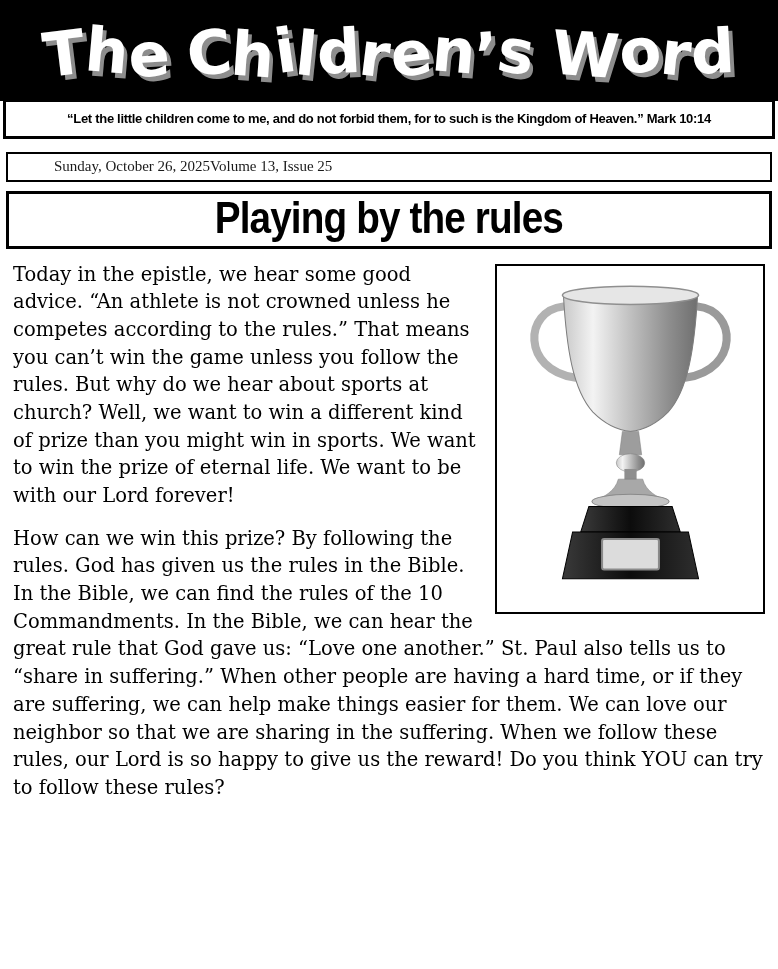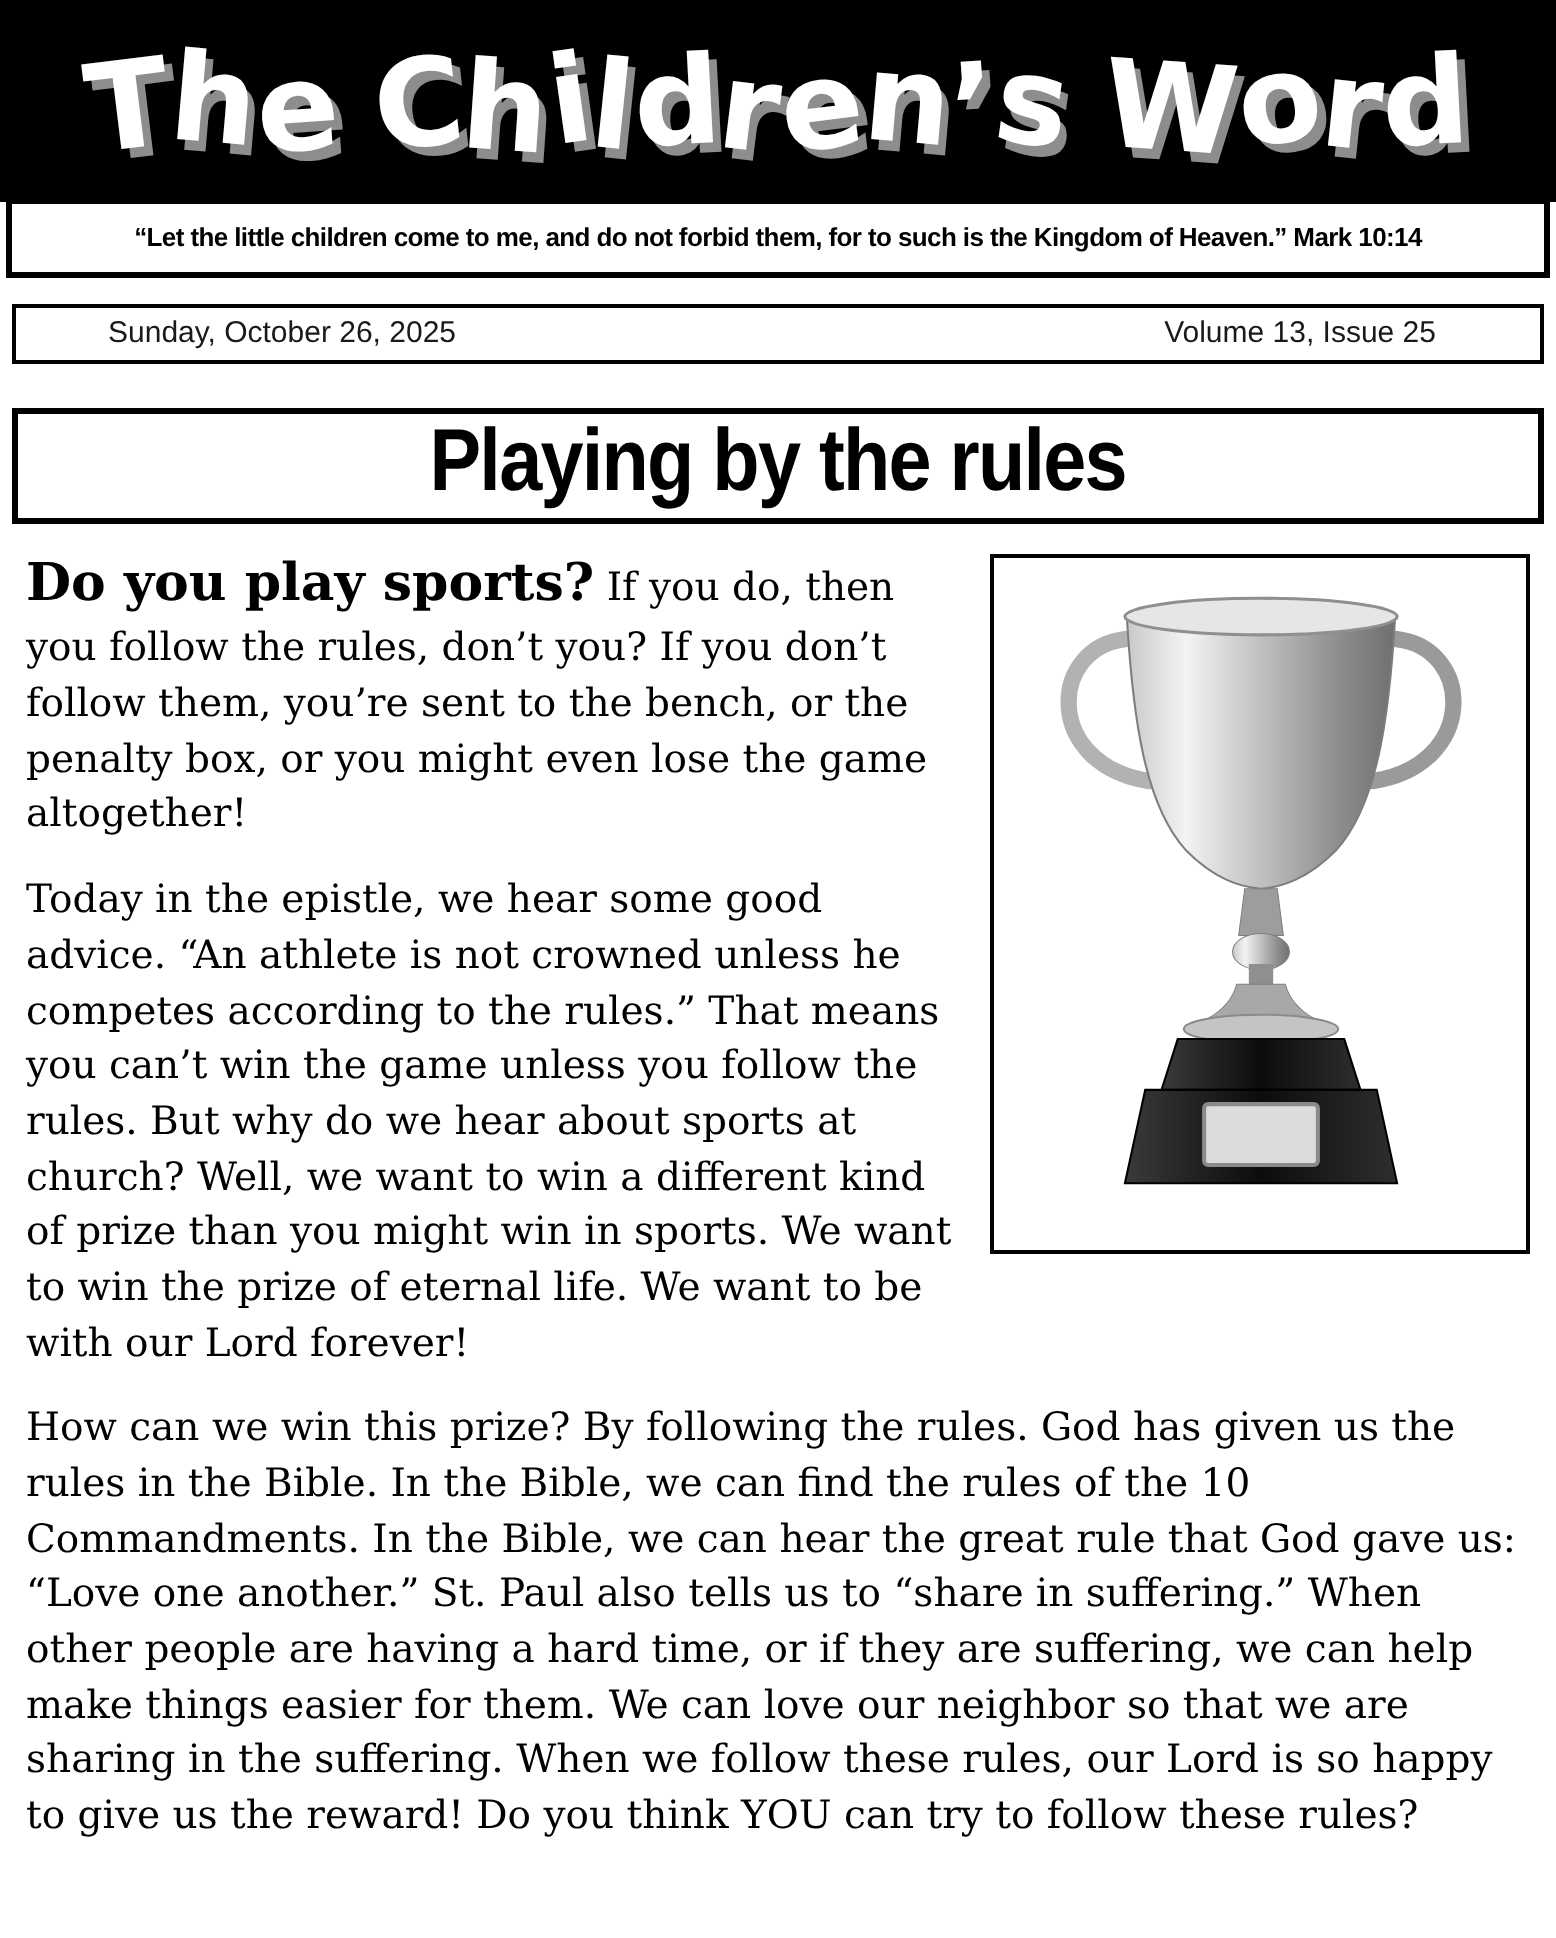--- a/index.html
+++ b/index.html
@@ -24,28 +24,28 @@
   .quote-bar {
     margin:0 3px; border:3px solid #000; border-top-width:1px;
     padding:9px 4px 10px; text-align:center;
     font-family:"Liberation Sans", sans-serif; font-weight:bold;
     font-size:13px; letter-spacing:-0.3px; color:#000; white-space:nowrap; overflow:hidden;
   }
 
   
   .date-bar {
     margin:13px 6px 0; border:2px solid #000;
-    display:flex; justify-content:space-between; align-items:center;
+    display:flex; align-items:center;
     padding:4px 52px 5px 46px;
-    font-family:Liberation Sans, sans-serif; font-size:15px; color:#1a1a1a;
+    font-family:Liberation Serif, serif; font-size:15px; color:#1a1a1a;
   }
 
   
   .title-box {
-    margin:22px 6px 0; border:3px solid #000;
+    margin:9px 6px 0; border:3px solid #000;
     text-align:center; padding:0 0 4px;
   }
   .title-box h2 {
     margin:0; display:inline-block;
     font-family:"Liberation Sans", sans-serif; font-weight:bold;
     font-size:44px; letter-spacing:-1px; line-height:1.08;
     transform:scaleX(0.88); transform-origin:center;
   }
 
   
@@ -120,21 +120,20 @@
         <path d="M103,200 C100,212 88,218 80,221 L150,221 C142,218 130,212 127,200 Z" fill="#a8a8a8" stroke="#7d7d7d" stroke-width="0.5"></path>
         <ellipse cx="115" cy="222" rx="38" ry="7" fill="#c4c4c4" stroke="#8a8a8a" stroke-width="1"></ellipse>
 
         <polygon points="74,227 156,227 164,252 66,252" fill="url(#baseGrad)" stroke="#000" stroke-width="1"></polygon>
         <polygon points="58,252 172,252 182,298 48,298" fill="url(#baseGrad)" stroke="#000" stroke-width="1"></polygon>
 
         <rect x="87" y="259" width="56" height="30" rx="2" fill="#dcdcdc" stroke="#8a8a8a" stroke-width="2"></rect>
       </svg>
     </figure>
 
-    <p><span class="lead">Do you play sports?</span><span> If you do, then you follow the rules, don’t you? If you don’t follow them, you’re sent to the bench, or the penalty box, or you might even lose the game altogether!</span></p>
 
     <p>Today in the epistle, we hear some good advice. “An athlete is not crowned unless he competes according to the rules.” That means you can’t win the game unless you follow the rules. But why do we hear about sports at church? Well, we want to win a different kind of prize than you might win in sports. We want to win the prize of eternal life. We want to be with our Lord forever!</p>
 
     <p>How can we win this prize? By following the rules. God has given us the rules in the Bible. In the Bible, we can find the rules of the 10 Commandments. In the Bible, we can hear the great rule that God gave us: “Love one another.” St. Paul also tells us to “share in suffering.” When other people are having a hard time, or if they are suffering, we can help make things easier for them. We can love our neighbor so that we are sharing in the suffering. When we follow these rules, our Lord is so happy to give us the reward! Do you think YOU can try to follow these rules?</p>
 
   </div>
 
 </div>
 
 </body></html>

